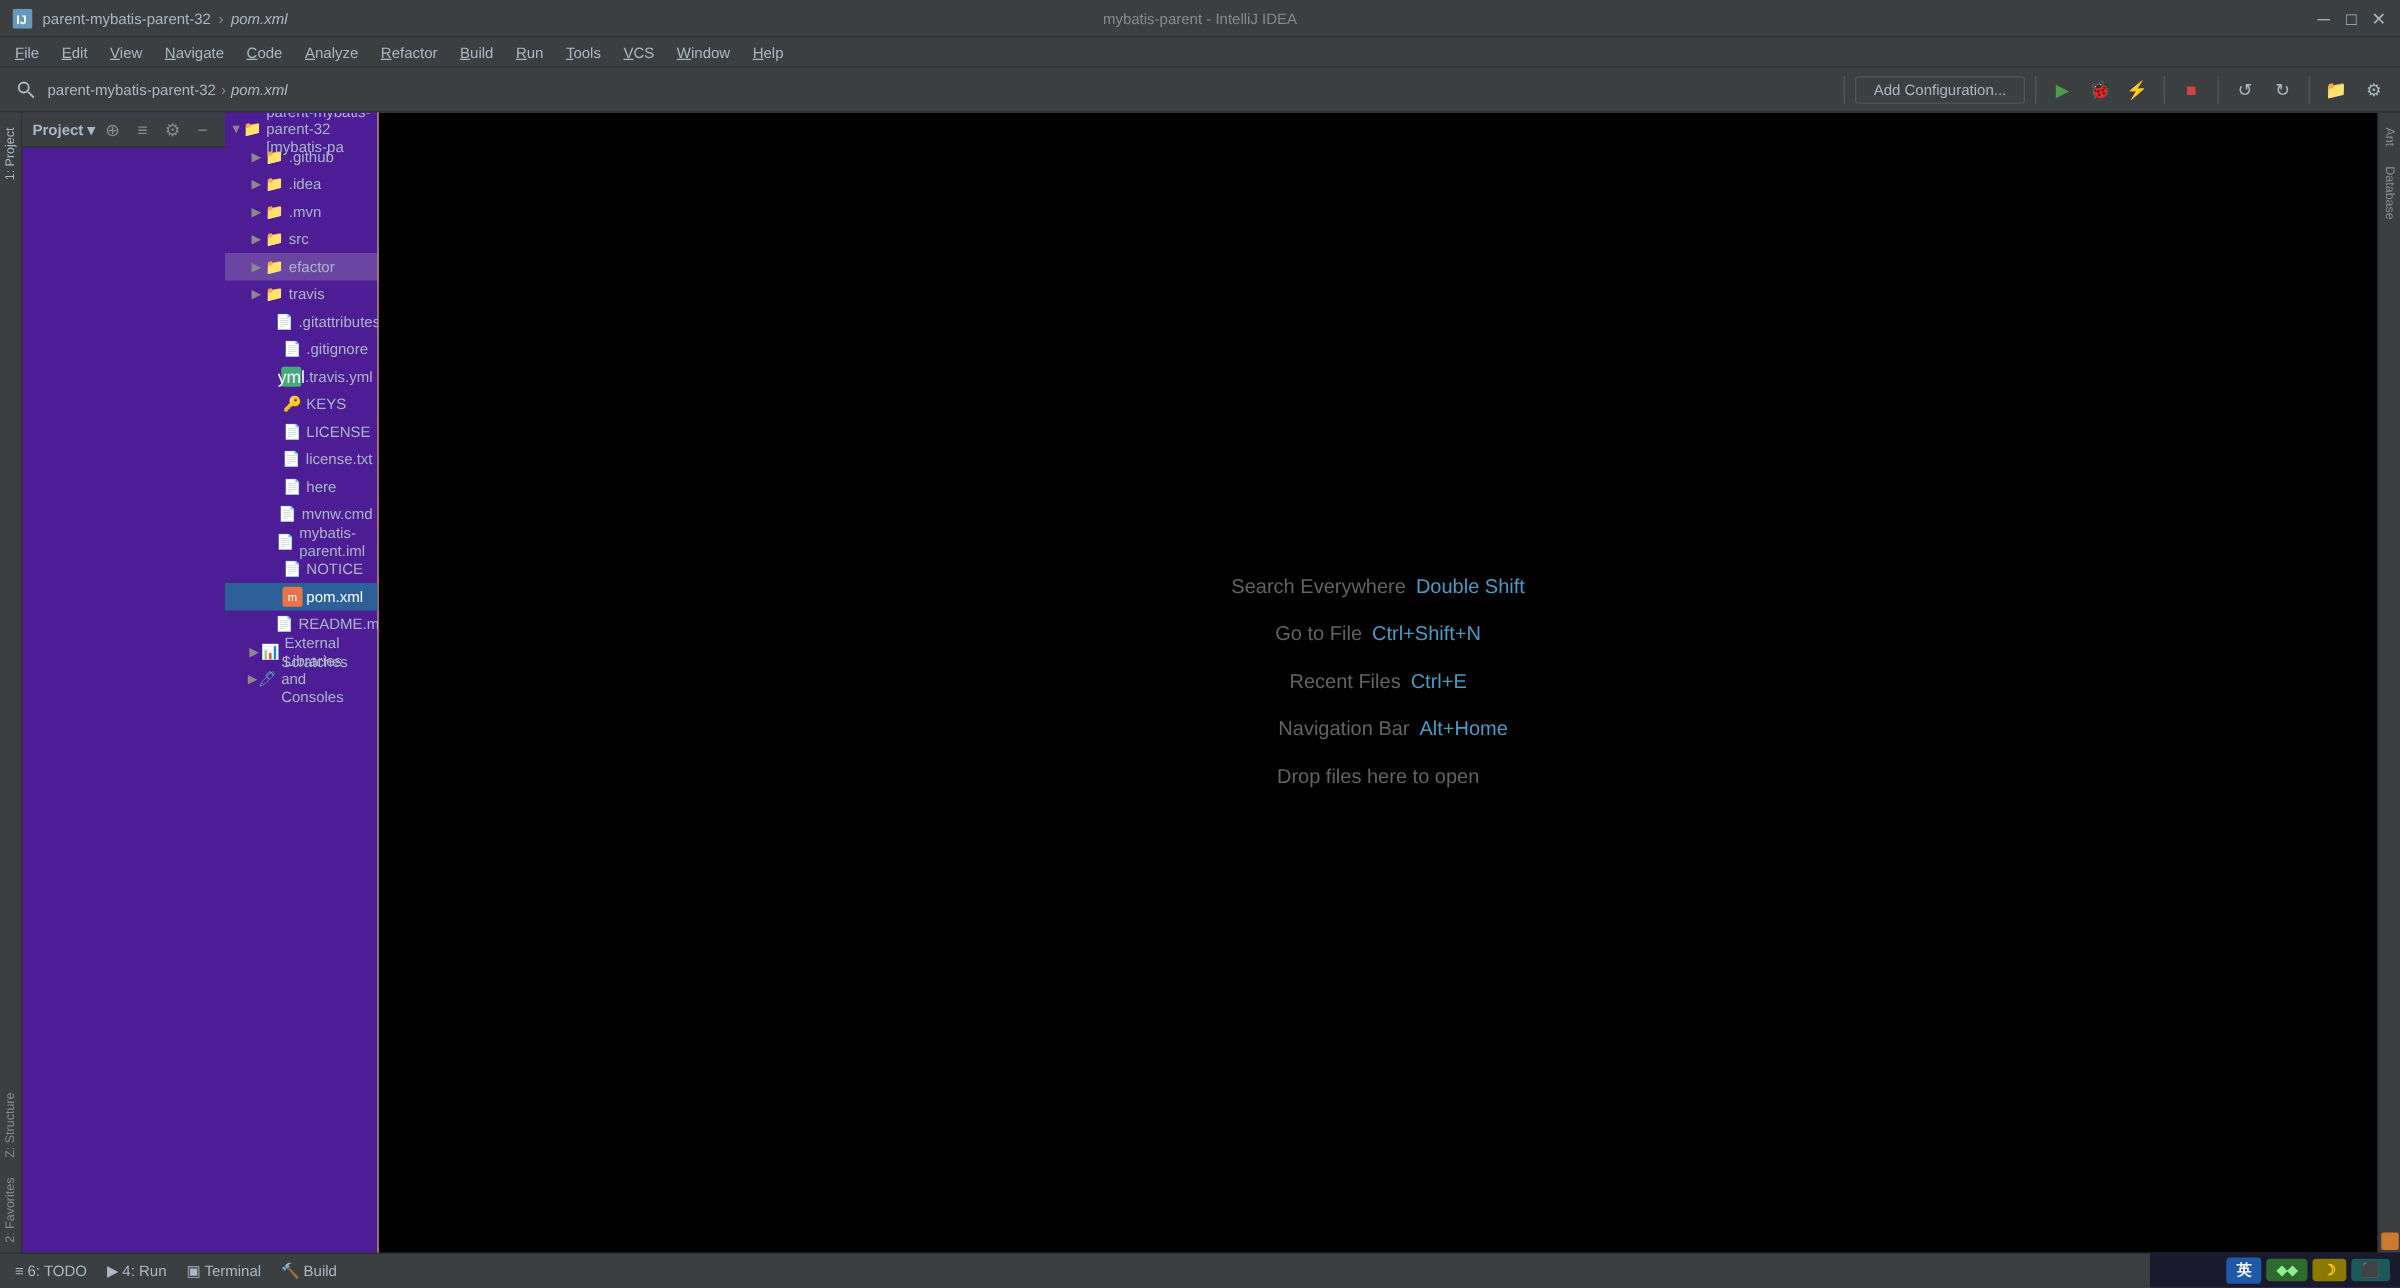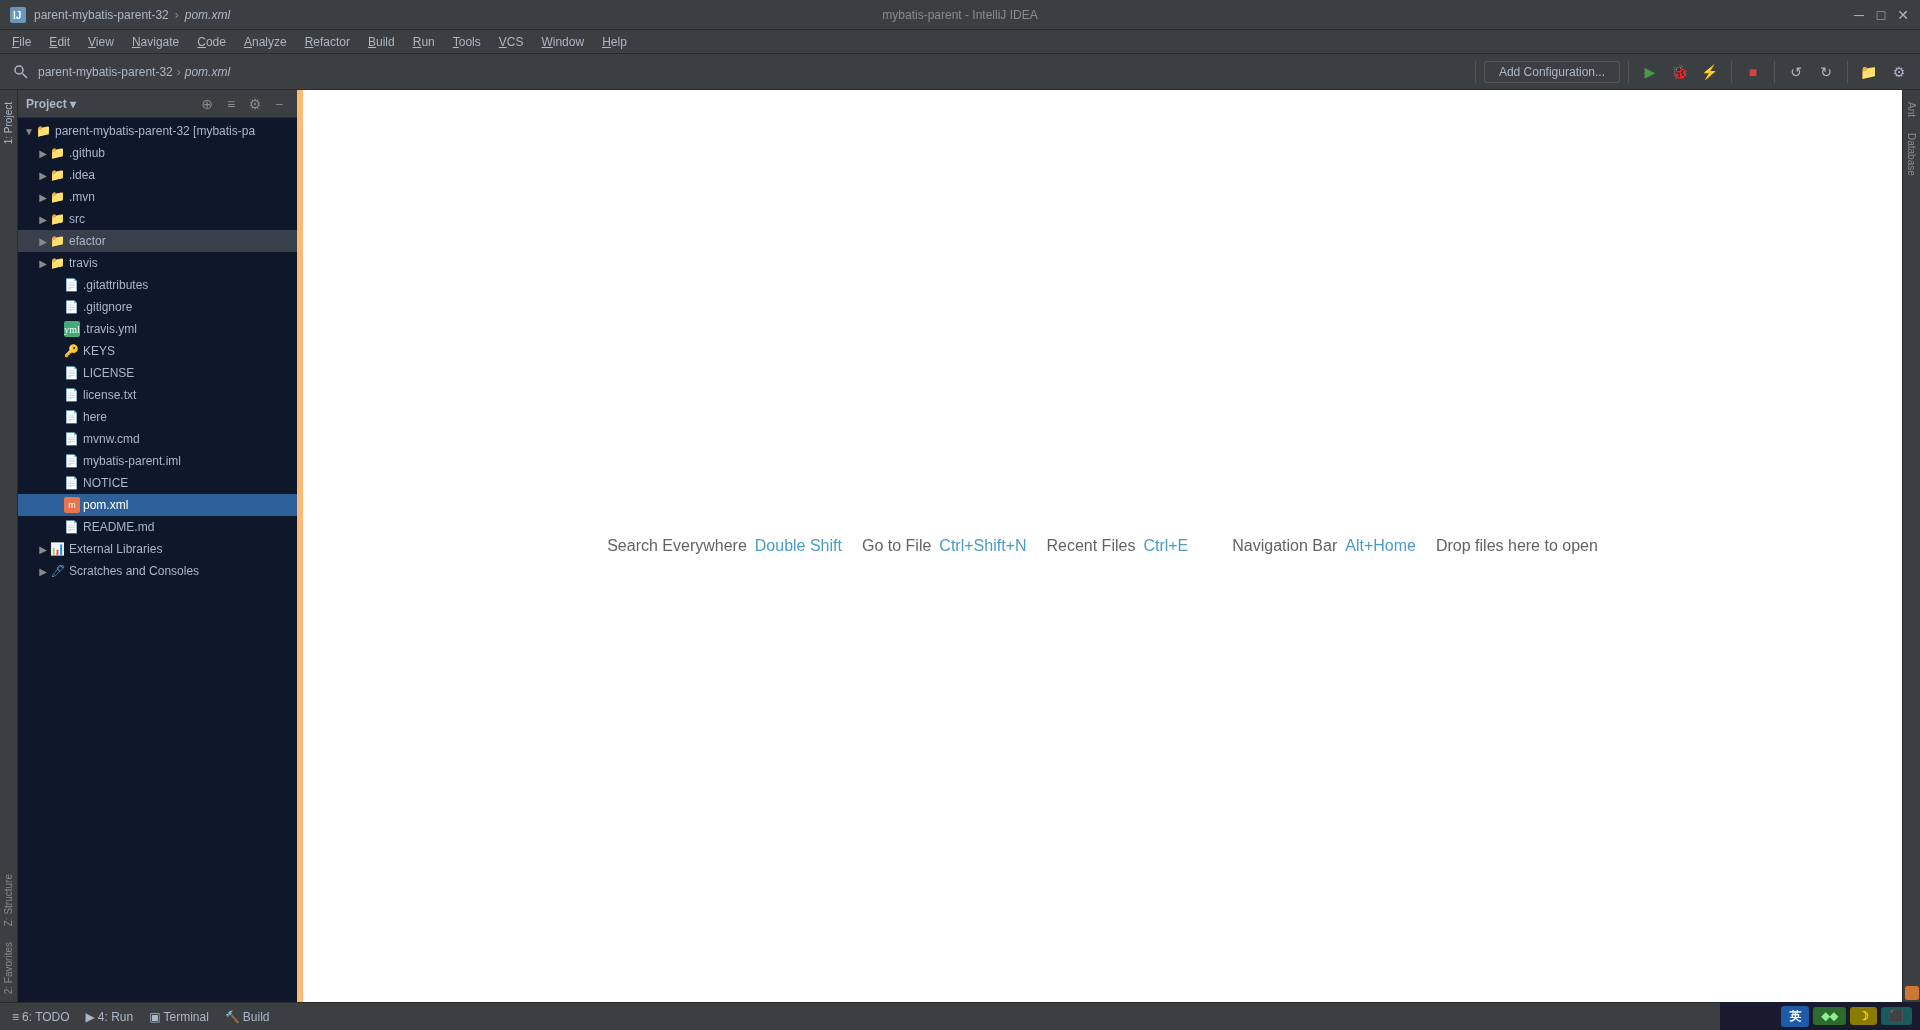--- a/index.html
+++ b/index.html
@@ -144,24 +144,24 @@
       cursor: pointer;
       white-space: nowrap;
     }
     .side-tab.active {
       color: #a9b7c6;
     }
 
     
     #project-panel {
       width: 285px;
-      background: #0f172a;
-      border-right: 6px solid #fdba74;
-      display: flex;
-      flex-direction: column;
+      background: #4c1d95;
+      border-right: 1px solid #fdba74;
+      display: flex;
+      flex-direction: row;
     }
     #project-header {
       height: 28px;
       background: #3c3f41;
       display: flex;
       align-items: center;
       padding: 0 8px;
       gap: 4px;
       border-bottom: 1px solid #2b2b2b;
     }
@@ -233,23 +233,23 @@
     .key-icon { color: #e8d44d; }
 
     
     .indent-0 { padding-left: 4px; }
     .indent-1 { padding-left: 18px; }
     .indent-2 { padding-left: 32px; }
 
     
     #editor-area {
       flex: 1;
-      background: #ffffff;
-      display: flex;
-      flex-direction: row;
+      background: #000000;
+      display: flex;
+      flex-direction: column;
       align-items: center;
       justify-content: center;
       gap: 20px;
     }
     .hint-line {
       display: flex;
       align-items: center;
       gap: 8px;
       font-size: 16px;
       color: #636363;
@@ -482,21 +482,21 @@
       </div>
 
       <div class="tree-item indent-2">
         <span class="tree-arrow" style="visibility:hidden;">▶</span>
         <span class="tree-icon git-icon">📄</span>
         <span>.gitignore</span>
       </div>
 
       <div class="tree-item indent-2">
         <span class="tree-arrow" style="visibility:hidden;">▶</span>
-        <span class="tree-icon yml-icon" style="font-size:10px;background:#4a7;border-radius:2px;color:white;padding:0 2px;font-family:Liberation Serif, serif;">yml</span>
+        <span class="tree-icon yml-icon" style="font-size:14px;background:#4a7;border-radius:2px;color:white;padding:0 2px;">yml</span>
         <span>.travis.yml</span>
       </div>
 
       <div class="tree-item indent-2">
         <span class="tree-arrow" style="visibility:hidden;">▶</span>
         <span class="tree-icon key-icon">🔑</span>
         <span>KEYS</span>
       </div>
 
       <div class="tree-item indent-2">

